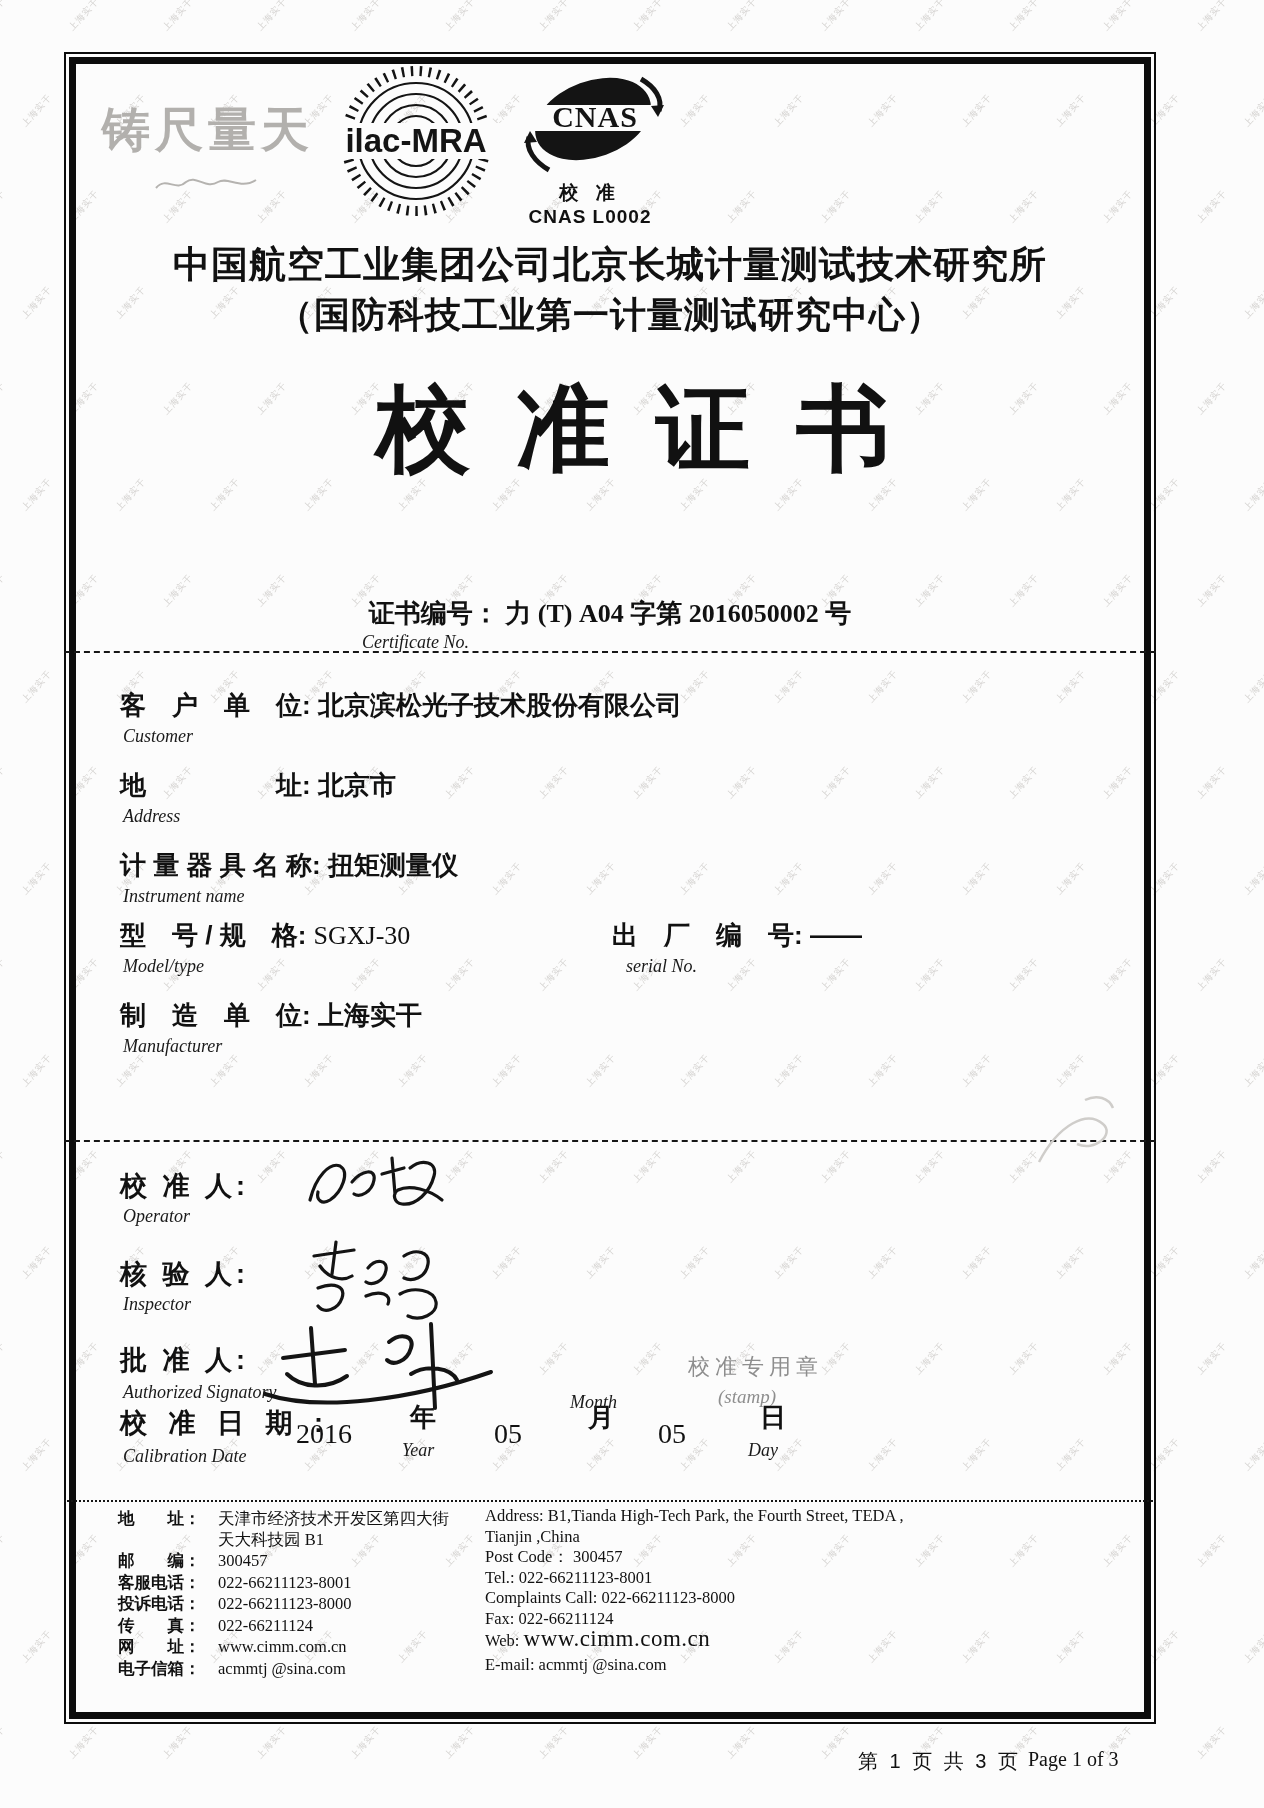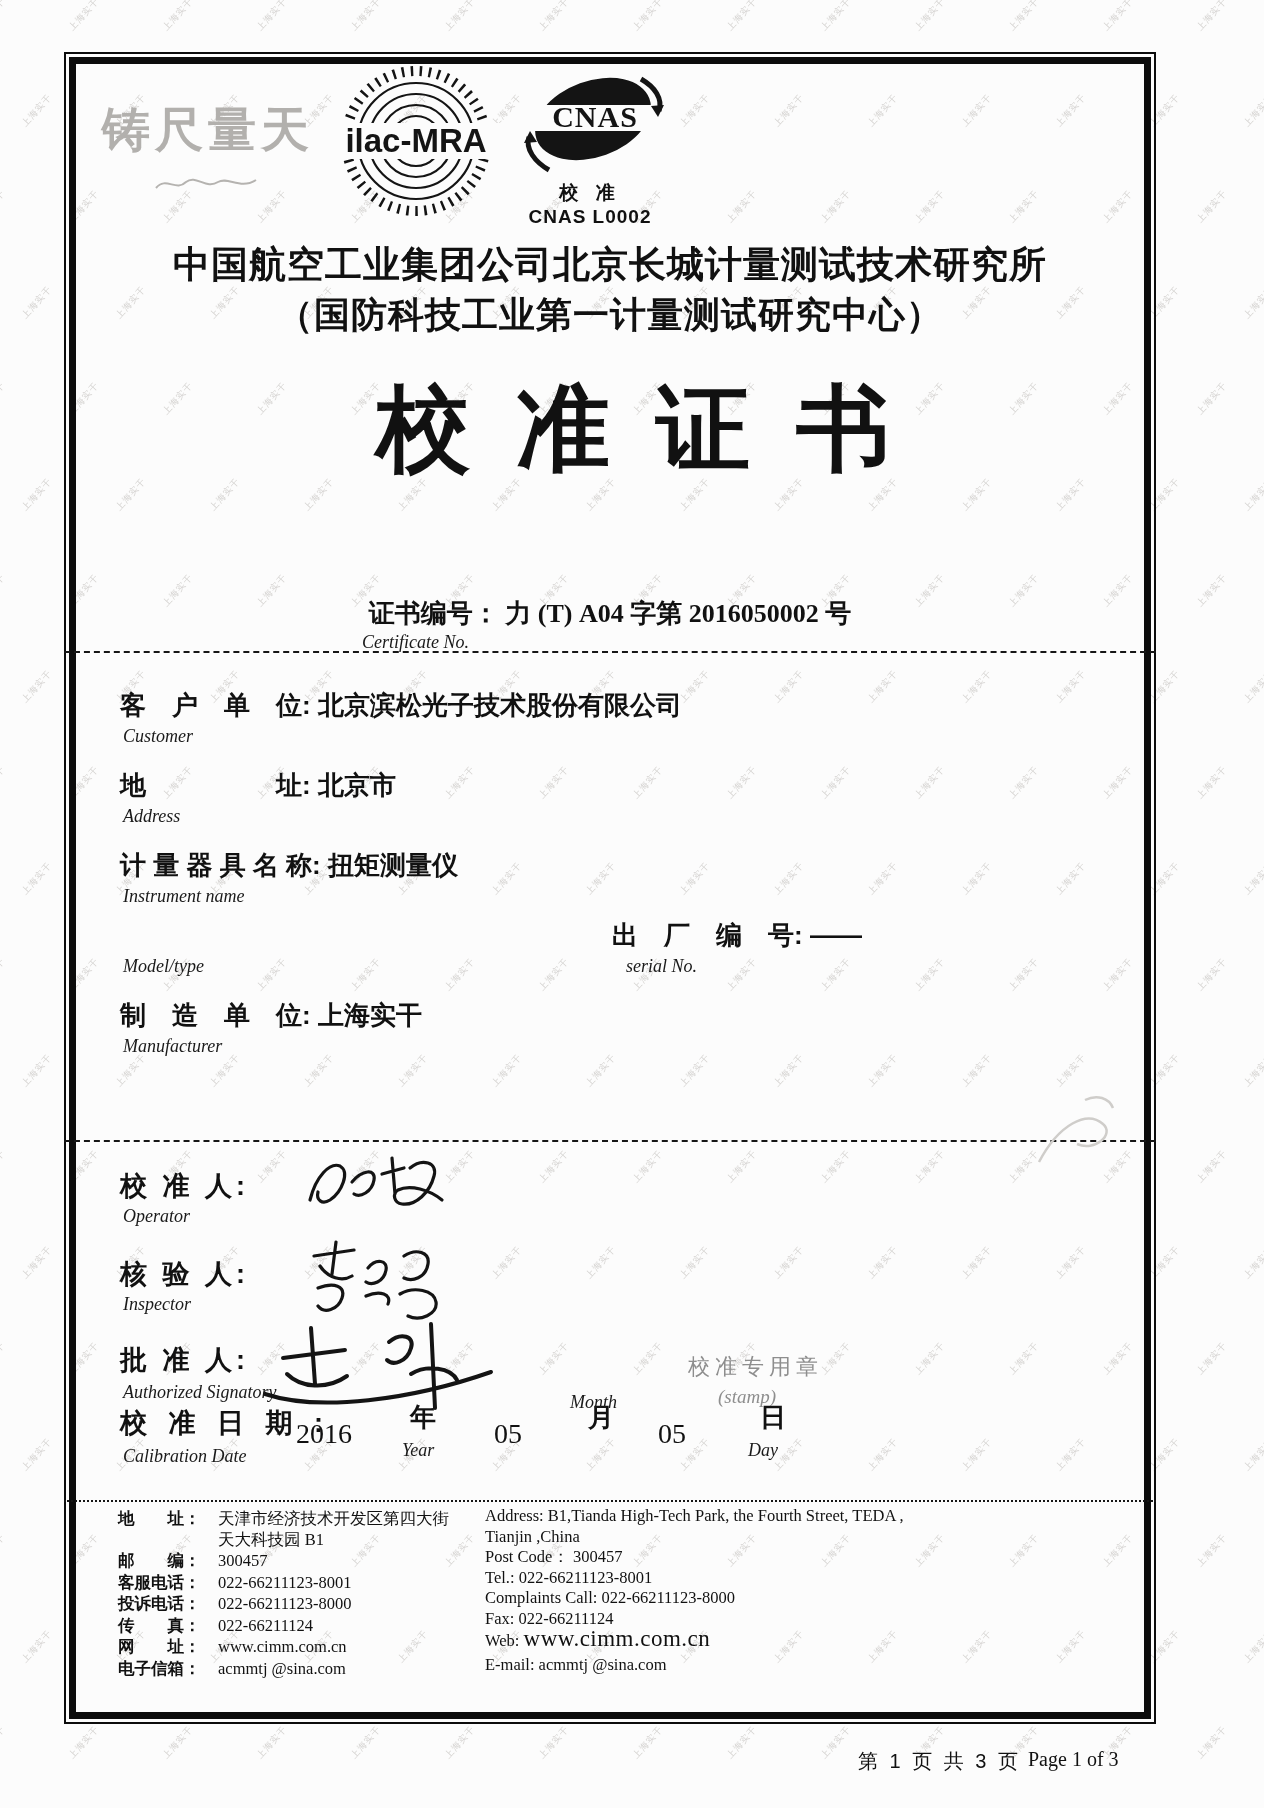--- a/index.html
+++ b/index.html
@@ -380,20 +380,23 @@
     <div class="abs" style="left:120px;top:768px;">
       <span class="field-label">地　　　　　址: </span><span class="field-value">北京市</span>
     </div>
     <div class="abs sub-en" style="left:123px;top:806px;">Address</div>
 
     <div class="abs" style="left:120px;top:848px;">
       <span class="field-label">计 量 器 具 名 称: </span><span class="field-value">扭矩测量仪</span>
     </div>
     <div class="abs sub-en" style="left:123px;top:886px;">Instrument name</div>
 
+    <div class="abs" style="left:120px;top:918px;">
+      <span class="field-label">型　号 / 规　格: </span><span class="field-value-lat">SGXJ-30</span>
+    </div>
     <div class="abs sub-en" style="left:123px;top:956px;">Model/type</div>
 
     <div class="abs" style="left:612px;top:918px;">
       <span class="field-label">出　厂　编　号: </span><span class="field-value">——</span>
     </div>
     <div class="abs sub-en" style="left:626px;top:956px;">serial No.</div>
 
     <div class="abs" style="left:120px;top:998px;">
       <span class="field-label">制　造　单　位: </span><span class="field-value">上海实干</span>
     </div>

